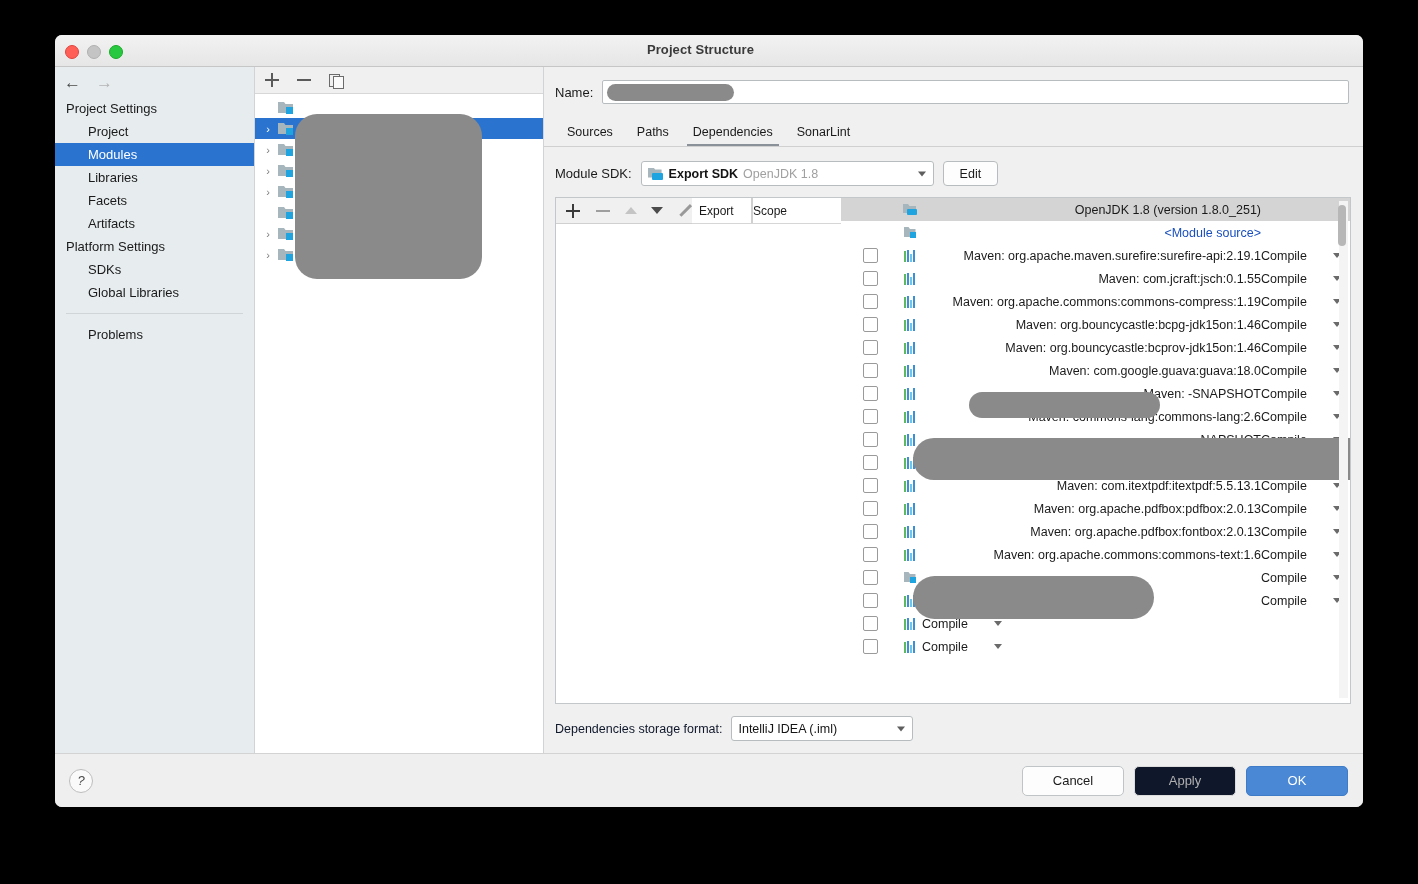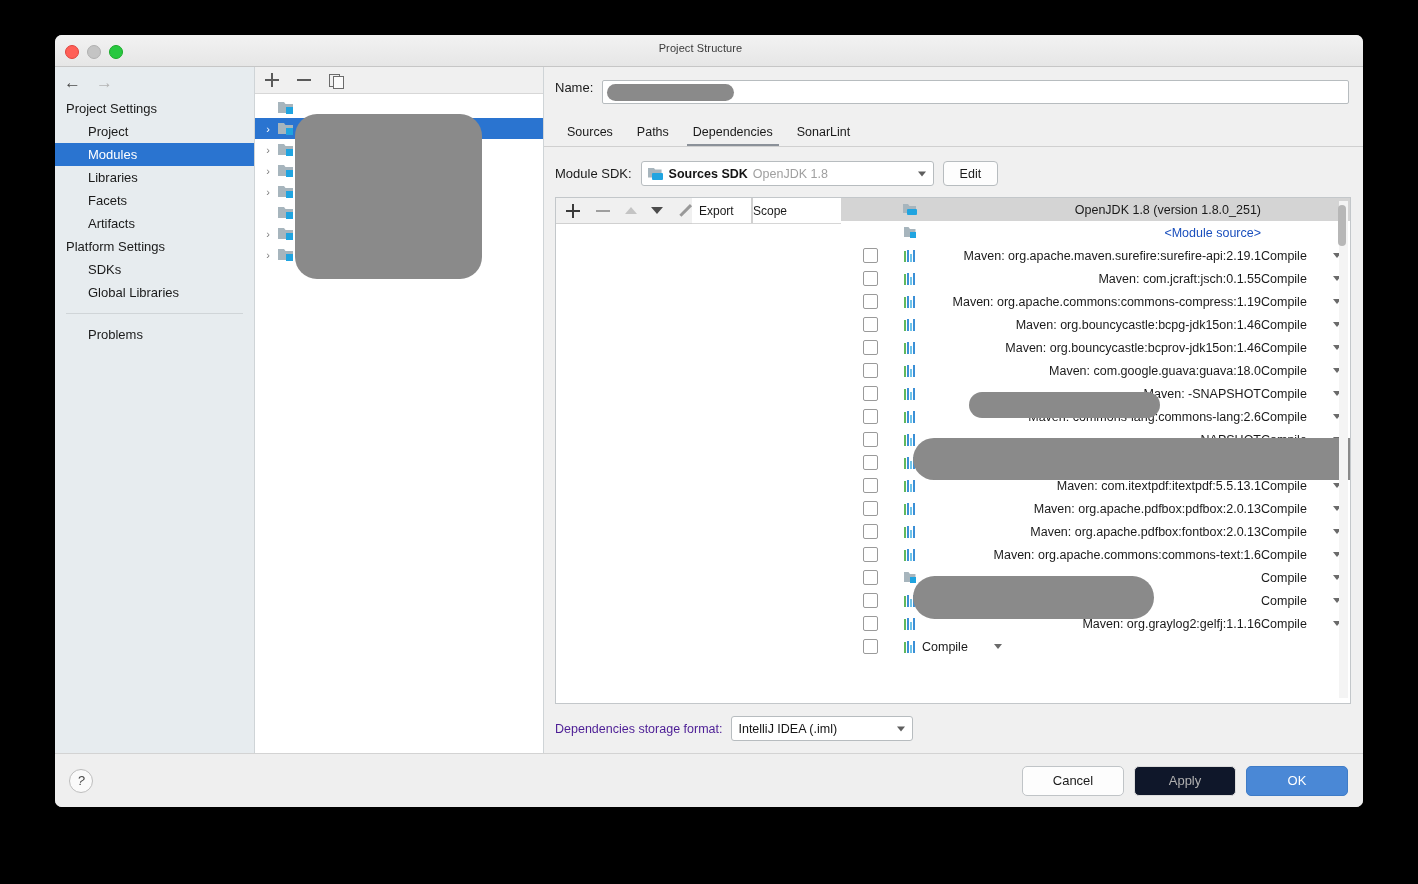--- a/index.html
+++ b/index.html
@@ -29,21 +29,21 @@
     flex: 0 0 auto;
   }
   .traffic { position: absolute; left: 10px; top: 10px; display: flex; gap: 8px; }
   .dot { width: 12px; height: 12px; border-radius: 50%; }
   .dot.red    { background: #ff5f57; border: 0.5px solid #e0443e; }
   .dot.yellow { background: #c4c4c4; border: 0.5px solid #b0b0b0; }
   .dot.green  { background: #28c840; border: 0.5px solid #1aab29; }
   .title {
     position: absolute; left: 0; right: 17px; top: 7px;
     text-align: center;
-    font-size: 11px; font-weight: normal; color: #3a3a3a;
+    font-size: 13px; font-weight: bold; color: #3a3a3a;
     letter-spacing: 0.1px;
   }
   
   .body { flex: 1 1 auto; display: flex; min-height: 0; }
   
   .sidebar {
     width: 199px;
     background: #e7ecef;
     border-right: 1px solid #cfd4d7;
     display: flex; flex-direction: column;
@@ -109,21 +109,21 @@
     position: absolute; left: 8px; top: 7px; width: 7px; height: 7px; background: #20a4e0;
   }
   .mod-name-redact {
     position: absolute; background: #8a8a8a; border-radius: 22px;
   }
   
   .main {
     flex: 1 1 auto; background: #f0f0f0;
     display: flex; flex-direction: column; min-width: 0;
   }
-  .name-row { display: flex; padding: 13px 14px 4px 11px; }
+  .name-row { display: flex; align-items: center; padding: 13px 14px 4px 11px; }
   .name-label { font-size: 13px; color: #1a1a1a; margin-right: 9px; }
   .name-field {
     flex: 1 1 auto; height: 22px; background: #ffffff;
     border: 1px solid #b7bcbf; border-radius: 2px; position: relative;
   }
   .name-redact {
     position: absolute; left: 4px; top: 3px; width: 127px; height: 17px;
     background: #8a8a8a; border-radius: 9px;
   }
   .tabs { display: flex; gap: 0; padding: 14px 0 0 11px; border-bottom: 1px solid #d0d0d0; }
@@ -239,21 +239,21 @@
   .vthumb {
     position: absolute; right: 2.5px; top: 4px; width: 8px; height: 41px;
     background: #b7b7b7; border-radius: 4px;
   }
   .redact { position: absolute; background: #8a8a8a; border-radius: 22px; }
   
   .storage-row {
     display: flex; align-items: center; gap: 9px;
     padding: 12px 0 12px 11px; flex: 0 0 auto;
   }
-  .storage-label { font-size: 12.5px; color: #4c1d95; }
+  .storage-label { font-size: 12.5px; color: #0f172a; }
   .storage-combo {
     width: 168px; height: 23px; background: #ffffff;
     border: 1px solid #b7bcbf; border-radius: 3px;
     display: flex; align-items: center; padding: 0 6px; position: relative;
     font-size: 12.5px; color: #141414;
   }
   
   .footer {
     height: 53px; background: #efefef; border-top: 1px solid #d3d3d3;
     display: flex; align-items: center; justify-content: space-between;
@@ -402,21 +402,21 @@
         <div class="tab">SonarLint</div>
       </div>
 
       <div class="sdk-row">
         <span class="sdk-label">Module SDK:</span>
         <div class="sdk-combo">
           <span class="sdk-ico">
               <i class="sb"></i>
               <i class="sc"></i>
             </span>
-          <span class="sdk-name">Sources SDK</span>
+          <span class="sdk-name">Export SDK</span>
           <span class="sdk-sub">OpenJDK 1.8</span>
           <span class="combo-caret"></span>
         </div>
         <div class="btn">Edit</div>
       </div>
 
       <div class="dep-area">
         <div class="dep-toolbar">
           <span class="tb-ico ico-plus dark"></span>
           <span class="tb-ico ico-minus light"></span>
@@ -746,21 +746,20 @@
                   <span class="cb"></span>
                 </div>
                 <div class="ico-cell">
                   <span class="maven-ico">
                     <i class="mv1"></i>
                     <i class="mv2"></i>
                     <i class="mv3"></i>
                     <i class="mv4"></i>
                   </span>
                 </div>
-                <div class="row-label">Maven: org.graylog2:gelfj:1.1.16</div>
                 <div class="scope-cell">
                   <span>Compile</span>
                   <span class="scope-caret"></span>
                 </div>
               </div>
               <div class="trow">
                 <div class="cb-cell">
                   <span class="cb"></span>
                 </div>
                 <div class="ico-cell">

